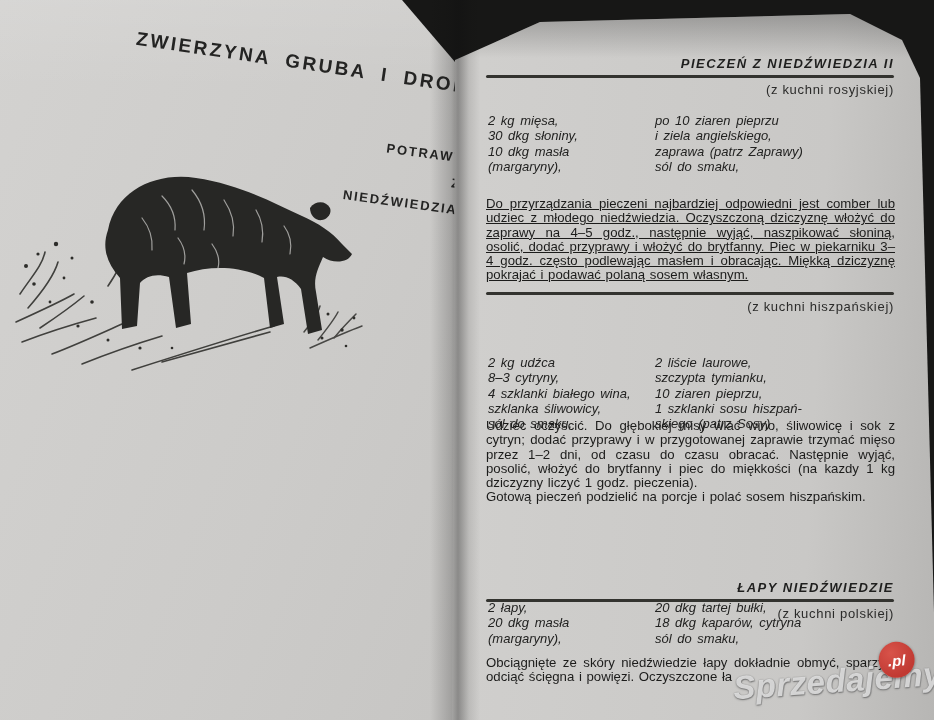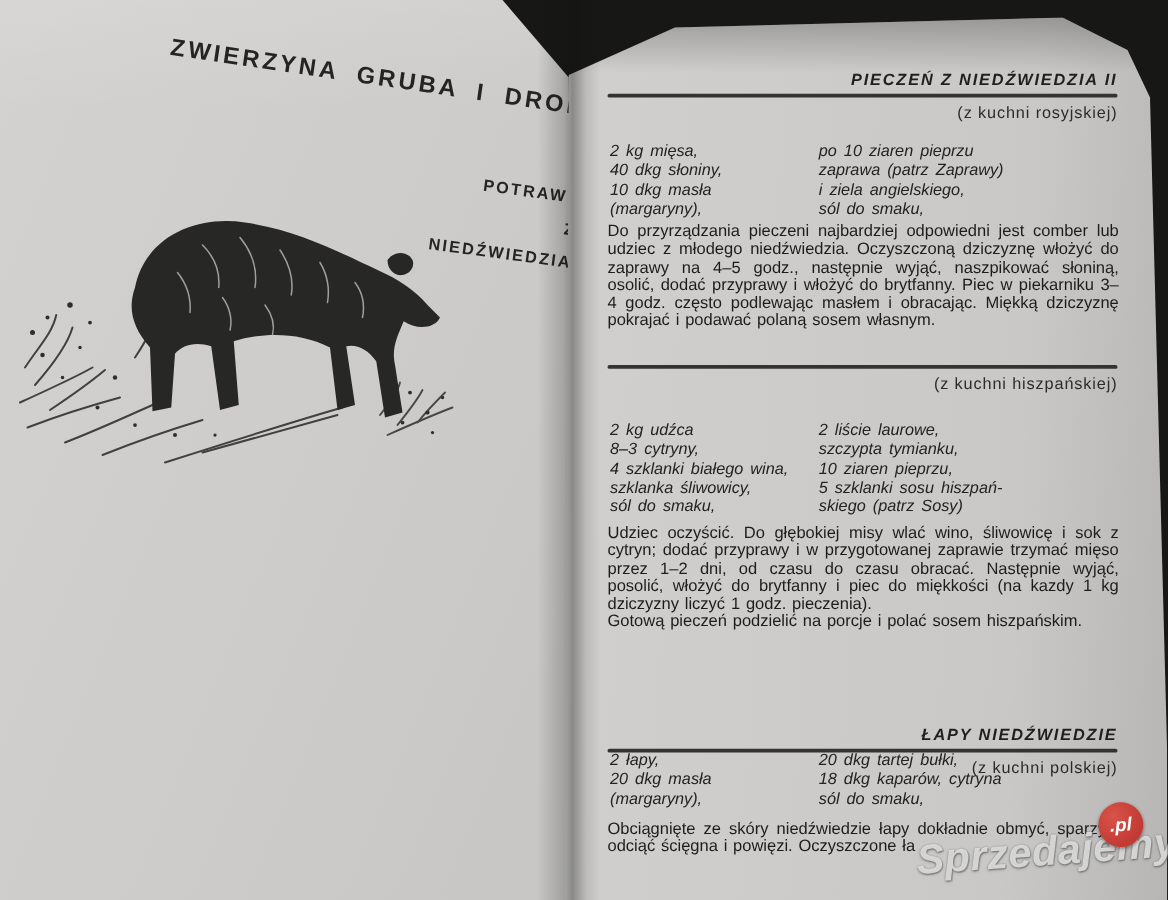--- a/index.html
+++ b/index.html
@@ -68,22 +68,22 @@
     position:absolute;left:488px;width:406px;display:flex;
     font-style:italic;font-size:13px;line-height:15.3px;color:#222221;word-spacing:2px;
   }
   .rp-ing .col1{width:167px;}
   .rp-ing .col2{flex:1;}
   .rp-para{
     position:absolute;left:486px;width:409px;
     font-size:13.2px;line-height:14.3px;text-align:justify;color:#1c1c1b;
     white-space:pre-line;word-spacing:1px;
   }
-  .r1-head{top:56px;} .r1-ing{top:113px;} .r1-para{top:178px;}
-  .r2-head{top:288px;} .r2-ing{top:336px;justify-content:flex-end;} .r2-para{top:419px;}
+  .r1-head{top:56px;} .r1-ing{top:113px;} .r1-para{top:197px;text-decoration:underline;}
+  .r2-head{top:288px;} .r2-ing{top:355px;justify-content:flex-end;} .r2-para{top:419px;}
   .r3-head{top:548px;margin-top:32px;} .r3-ing{top:600px;} .r3-para{top:656px;}
   .page-num{
     position:absolute;left:897px;top:720px;z-index:4;
     font-weight:bold;font-size:15px;color:#1b1b1a;letter-spacing:1px;
   }
   
   .watermark{position:absolute;left:733px;top:662px;z-index:6;transform:rotate(-4deg);pointer-events:none;}
   .wm-text{
     font-size:33px;font-weight:bold;font-style:italic;letter-spacing:0.5px;
     color:rgba(255,255,255,0.72);
@@ -205,28 +205,28 @@
   <div class="page page-right">
 
     <div class="rp-head r1-head">
       <div class="rh-title">PIECZEŃ Z NIEDŹWIEDZIA II</div>
       <div class="rh-rule"></div>
       <div class="rh-origin">(z kuchni rosyjskiej)</div>
     </div>
     <div class="rp-ing r1-ing">
       <div class="col1">
           <div>2 kg mięsa,</div>
-          <div>40 dkg słoniny,</div>
+          <div>30 dkg słoniny,</div>
           <div>10 dkg masła</div>
           <div>(margaryny),</div>
         </div>
       <div class="col2">
           <div>po 10 ziaren pieprzu</div>
+          <div>i ziela angielskiego,</div>
           <div>zaprawa (patrz Zaprawy)</div>
-          <div>i ziela angielskiego,</div>
           <div>sól do smaku,</div>
         </div>
     </div>
     <div class="rp-para r1-para">Do przyrządzania pieczeni najbardziej odpowiedni jest comber lub udziec z młodego niedźwiedzia. Oczyszczoną dziczyznę włożyć do zaprawy na 4–5 godz., następnie wyjąć, naszpikować słoniną, osolić, dodać przyprawy i włożyć do brytfanny. Piec w piekarniku 3–4 godz. często podlewając masłem i obracając. Miękką dziczyznę pokrajać i podawać polaną sosem własnym.</div>
 
     <div class="rp-head r2-head">
       <div class="rh-rule"></div>
       <div class="rh-origin">(z kuchni hiszpańskiej)</div>
     </div>
     <div class="rp-ing r2-ing">
@@ -234,21 +234,21 @@
           <div>2 kg udźca</div>
           <div>8–3 cytryny,</div>
           <div>4 szklanki białego wina,</div>
           <div>szklanka śliwowicy,</div>
           <div>sól do smaku,</div>
         </div>
       <div class="col2">
           <div>2 liście laurowe,</div>
           <div>szczypta tymianku,</div>
           <div>10 ziaren pieprzu,</div>
-          <div>5 szklanki sosu hiszpań-</div>
+          <div>1 szklanki sosu hiszpań-</div>
           <div>skiego (patrz Sosy)</div>
         </div>
     </div>
     <div class="rp-para r2-para">Udziec oczyścić. Do głębokiej misy wlać wino, śliwowicę i sok z cytryn; dodać przyprawy i w przygotowanej zaprawie trzymać mięso przez 1–2 dni, od czasu do czasu obracać. Następnie wyjąć, posolić, włożyć do brytfanny i piec do miękkości (na kazdy 1 kg dziczyzny liczyć 1 godz. pieczenia).
 Gotową pieczeń podzielić na porcje i polać sosem hiszpańskim.</div>
 
     <div class="rp-head r3-head">
       <div class="rh-title">ŁAPY NIEDŹWIEDZIE</div>
       <div class="rh-rule"></div>
       <div class="rh-origin">(z kuchni polskiej)</div>

